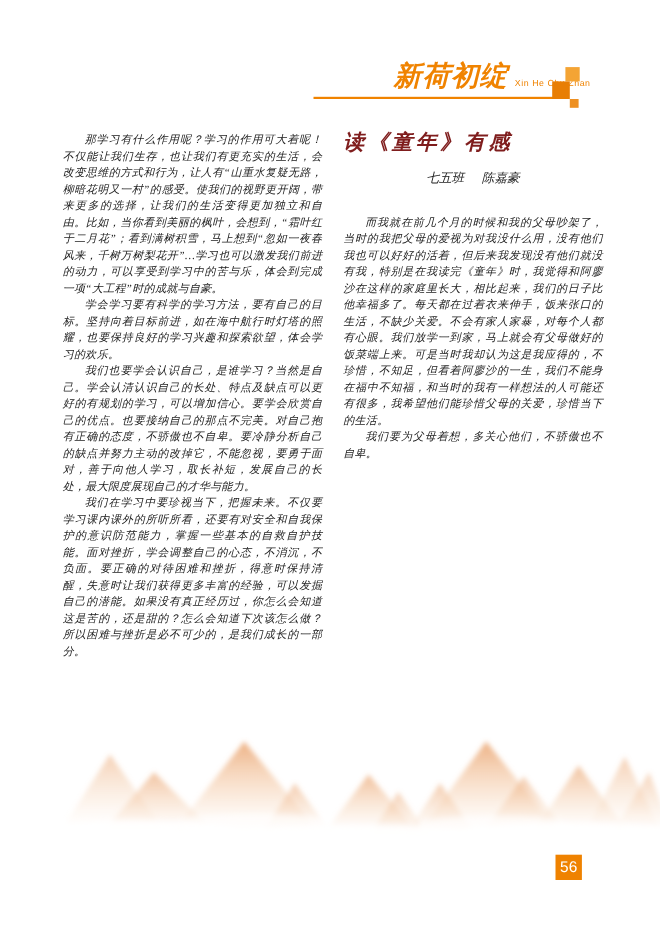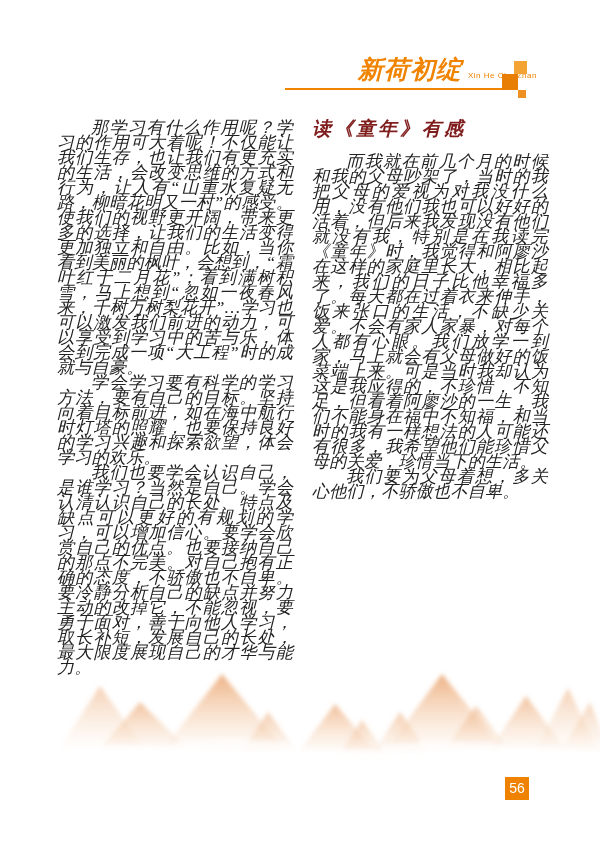--- a/index.html
+++ b/index.html
@@ -34,21 +34,21 @@
   .sq{position:absolute;}
   .sq1{left:514px;top:6px;width:13px;height:13px;background:#f4a434;}
   .sq2{left:502px;top:19px;width:16px;height:16px;background:#e87e04;}
   .sq3{left:518px;top:35px;width:8px;height:8px;background:#ee9022;}
 
   
   .col{position:absolute;width:236px;color:var(--ink);}
   .col-left{left:57px;top:120px;}
   .col-right{left:312px;top:116px;}
   p.body{
-    font-size:17px;line-height:15px;
+    font-size:10px;line-height:15px;
     text-align:justify;text-indent:2em;
     font-style:italic;
     letter-spacing:.3px;
   }
   .art-title{
     font-size:19px;font-weight:bold;font-style:italic;
     text-align:left;letter-spacing:3px;color:#7f1d1d;
     margin-bottom:12px;
   }
   .art-byline{
@@ -81,24 +81,29 @@
     <div class="brand-line"></div>
     <div class="sq sq1"></div>
     <div class="sq sq2"></div>
     <div class="sq sq3"></div>
   </div>
 
   <div class="col col-left">
     <p class="body">那学习有什么作用呢？学习的作用可大着呢！不仅能让我们生存，也让我们有更充实的生活，会改变思维的方式和行为，让人有“山重水复疑无路，柳暗花明又一村”的感受。使我们的视野更开阔，带来更多的选择，让我们的生活变得更加独立和自由。比如，当你看到美丽的枫叶，会想到，“霜叶红于二月花”；看到满树积雪，马上想到“忽如一夜春风来，千树万树梨花开”…学习也可以激发我们前进的动力，可以享受到学习中的苦与乐，体会到完成一项“大工程”时的成就与自豪。</p>
     <p class="body">学会学习要有科学的学习方法，要有自己的目标。坚持向着目标前进，如在海中航行时灯塔的照耀，也要保持良好的学习兴趣和探索欲望，体会学习的欢乐。</p>
     <p class="body">我们也要学会认识自己，是谁学习？当然是自己。学会认清认识自己的长处、特点及缺点可以更好的有规划的学习，可以增加信心。要学会欣赏自己的优点。也要接纳自己的那点不完美。对自己抱有正确的态度，不骄傲也不自卑。要冷静分析自己的缺点并努力主动的改掉它，不能忽视，要勇于面对，善于向他人学习，取长补短，发展自己的长处，最大限度展现自己的才华与能力。</p>
+    <p class="body">我们在学习中要珍视当下，把握未来。不仅要学习课内课外的所听所看，还要有对安全和自我保护的意识防范能力，掌握一些基本的自救自护技能。面对挫折，学会调整自己的心态，不消沉，不负面。要正确的对待困难和挫折，得意时保持清醒，失意时让我们获得更多丰富的经验，可以发掘自己的潜能。如果没有真正经历过，你怎么会知道这是苦的，还是甜的？怎么会知道下次该怎么做？所以困难与挫折是必不可少的，是我们成长的一部分。</p>
   </div>
 
   <div class="col col-right">
     <h1 class="art-title">读《童年》有感</h1>
+    <div class="art-byline">
+      <span>七五班</span>
+      <span>陈嘉豪</span>
+    </div>
     <p class="body">而我就在前几个月的时候和我的父母吵架了，当时的我把父母的爱视为对我没什么用，没有他们我也可以好好的活着，但后来我发现没有他们就没有我，特别是在我读完《童年》时，我觉得和阿廖沙在这样的家庭里长大，相比起来，我们的日子比他幸福多了。每天都在过着衣来伸手，饭来张口的生活，不缺少关爱。不会有家人家暴，对每个人都有心眼。我们放学一到家，马上就会有父母做好的饭菜端上来。可是当时我却认为这是我应得的，不珍惜，不知足，但看着阿廖沙的一生，我们不能身在福中不知福，和当时的我有一样想法的人可能还有很多，我希望他们能珍惜父母的关爱，珍惜当下的生活。</p>
     <p class="body">我们要为父母着想，多关心他们，不骄傲也不自卑。</p>
   </div>
 
   <svg class="mountains" viewBox="0 0 600 115" xmlns="http://www.w3.org/2000/svg" aria-hidden="true">
     <defs>
       <linearGradient id="mg" x1="0" y1="0" x2="0" y2="1">
         <stop class="s0" offset="0" stop-opacity="0.85"></stop>
         <stop offset="0.55" stop-color="#f3c39a" stop-opacity="0.35"></stop>
         <stop offset="1" stop-color="#ffffff" stop-opacity="0"></stop>

